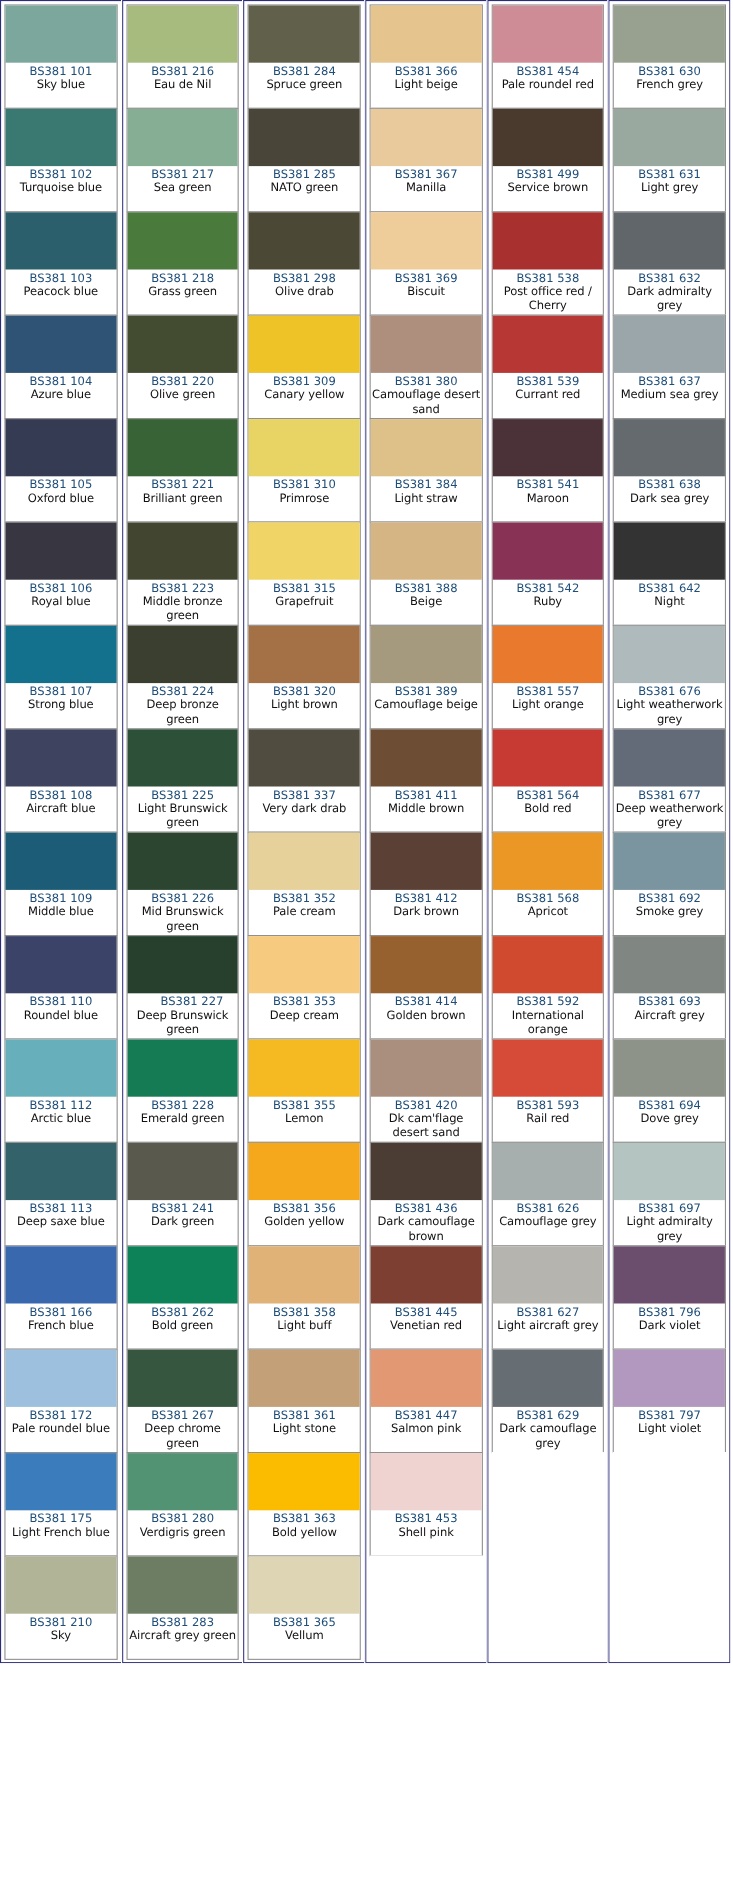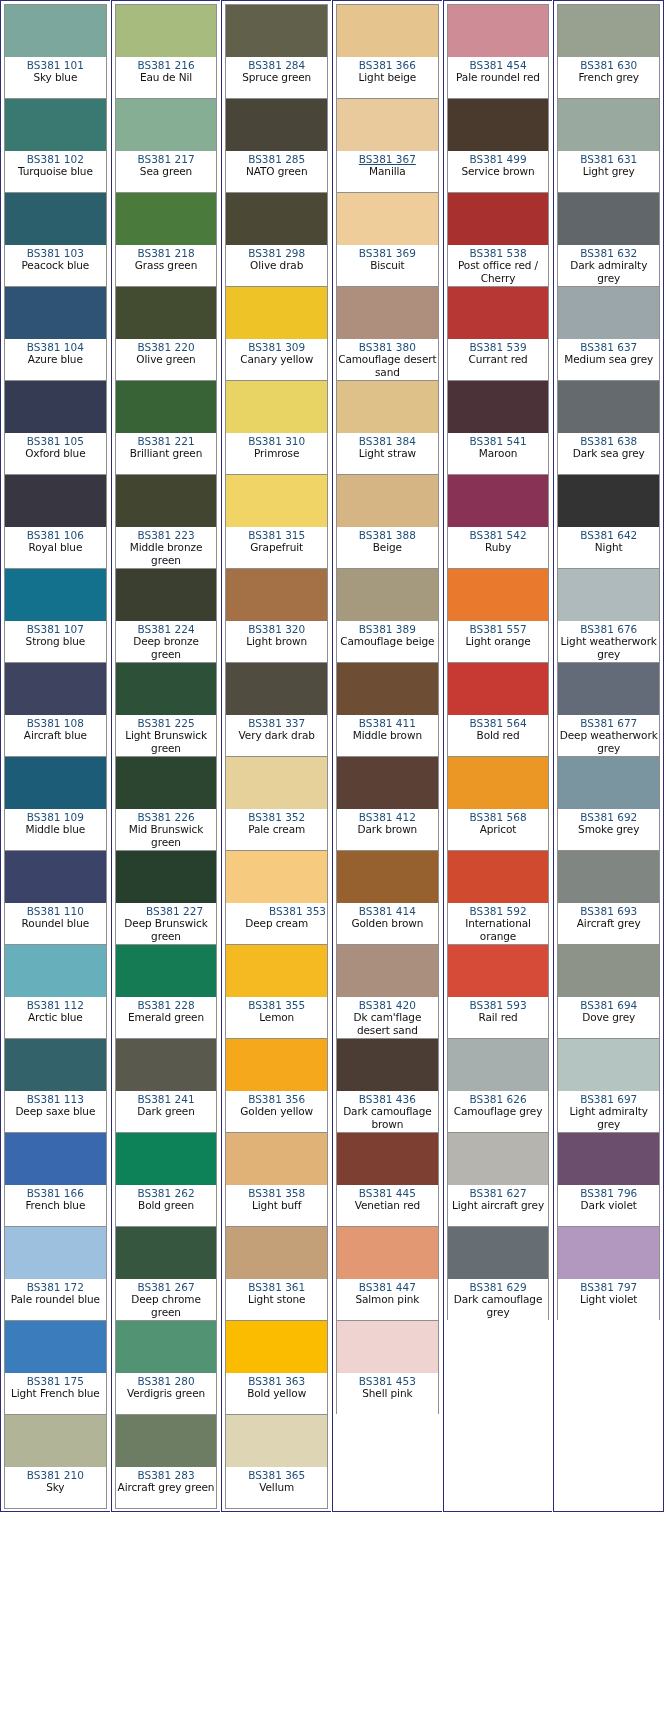--- a/index.html
+++ b/index.html
@@ -360,21 +360,21 @@
         <div class="swatch-cell">
           <div class="swatch-color" style="background: rgb(230, 209, 154);"></div>
           <div class="swatch-text">
             <span class="swatch-code" style="color: rgb(31, 78, 121);">BS381 352</span>
             <span class="swatch-name" style="color: rgb(17, 17, 17);">Pale cream</span>
           </div>
         </div>
         <div class="swatch-cell">
           <div class="swatch-color" style="background: rgb(247, 203, 127);"></div>
           <div class="swatch-text">
-            <span class="swatch-code" style="color: rgb(31, 78, 121); text-align: right;">BS381 353</span>
+            <span class="swatch-code" style="color: rgb(31, 78, 121);">BS381 353</span>
             <span class="swatch-name" style="color: rgb(17, 17, 17);">Deep cream</span>
           </div>
         </div>
         <div class="swatch-cell">
           <div class="swatch-color" style="background: rgb(245, 185, 33);"></div>
           <div class="swatch-text">
             <span class="swatch-code" style="color: rgb(31, 78, 121);">BS381 355</span>
             <span class="swatch-name" style="color: rgb(17, 17, 17);">Lemon</span>
           </div>
         </div>
@@ -419,21 +419,21 @@
         <div class="swatch-cell">
           <div class="swatch-color" style="background: rgb(229, 196, 142);"></div>
           <div class="swatch-text">
             <span class="swatch-code" style="color: rgb(31, 78, 121);">BS381 366</span>
             <span class="swatch-name" style="color: rgb(17, 17, 17);">Light beige</span>
           </div>
         </div>
         <div class="swatch-cell">
           <div class="swatch-color" style="background: rgb(232, 202, 156);"></div>
           <div class="swatch-text">
-            <span class="swatch-code" style="color: rgb(31, 78, 121); text-decoration: underline;">BS381 367</span>
+            <span class="swatch-code" style="color: rgb(31, 78, 121);">BS381 367</span>
             <span class="swatch-name" style="color: rgb(17, 17, 17);">Manilla</span>
           </div>
         </div>
         <div class="swatch-cell">
           <div class="swatch-color" style="background: rgb(239, 205, 154);"></div>
           <div class="swatch-text">
             <span class="swatch-code" style="color: rgb(31, 78, 121);">BS381 369</span>
             <span class="swatch-name" style="color: rgb(17, 17, 17);">Biscuit</span>
           </div>
         </div>

